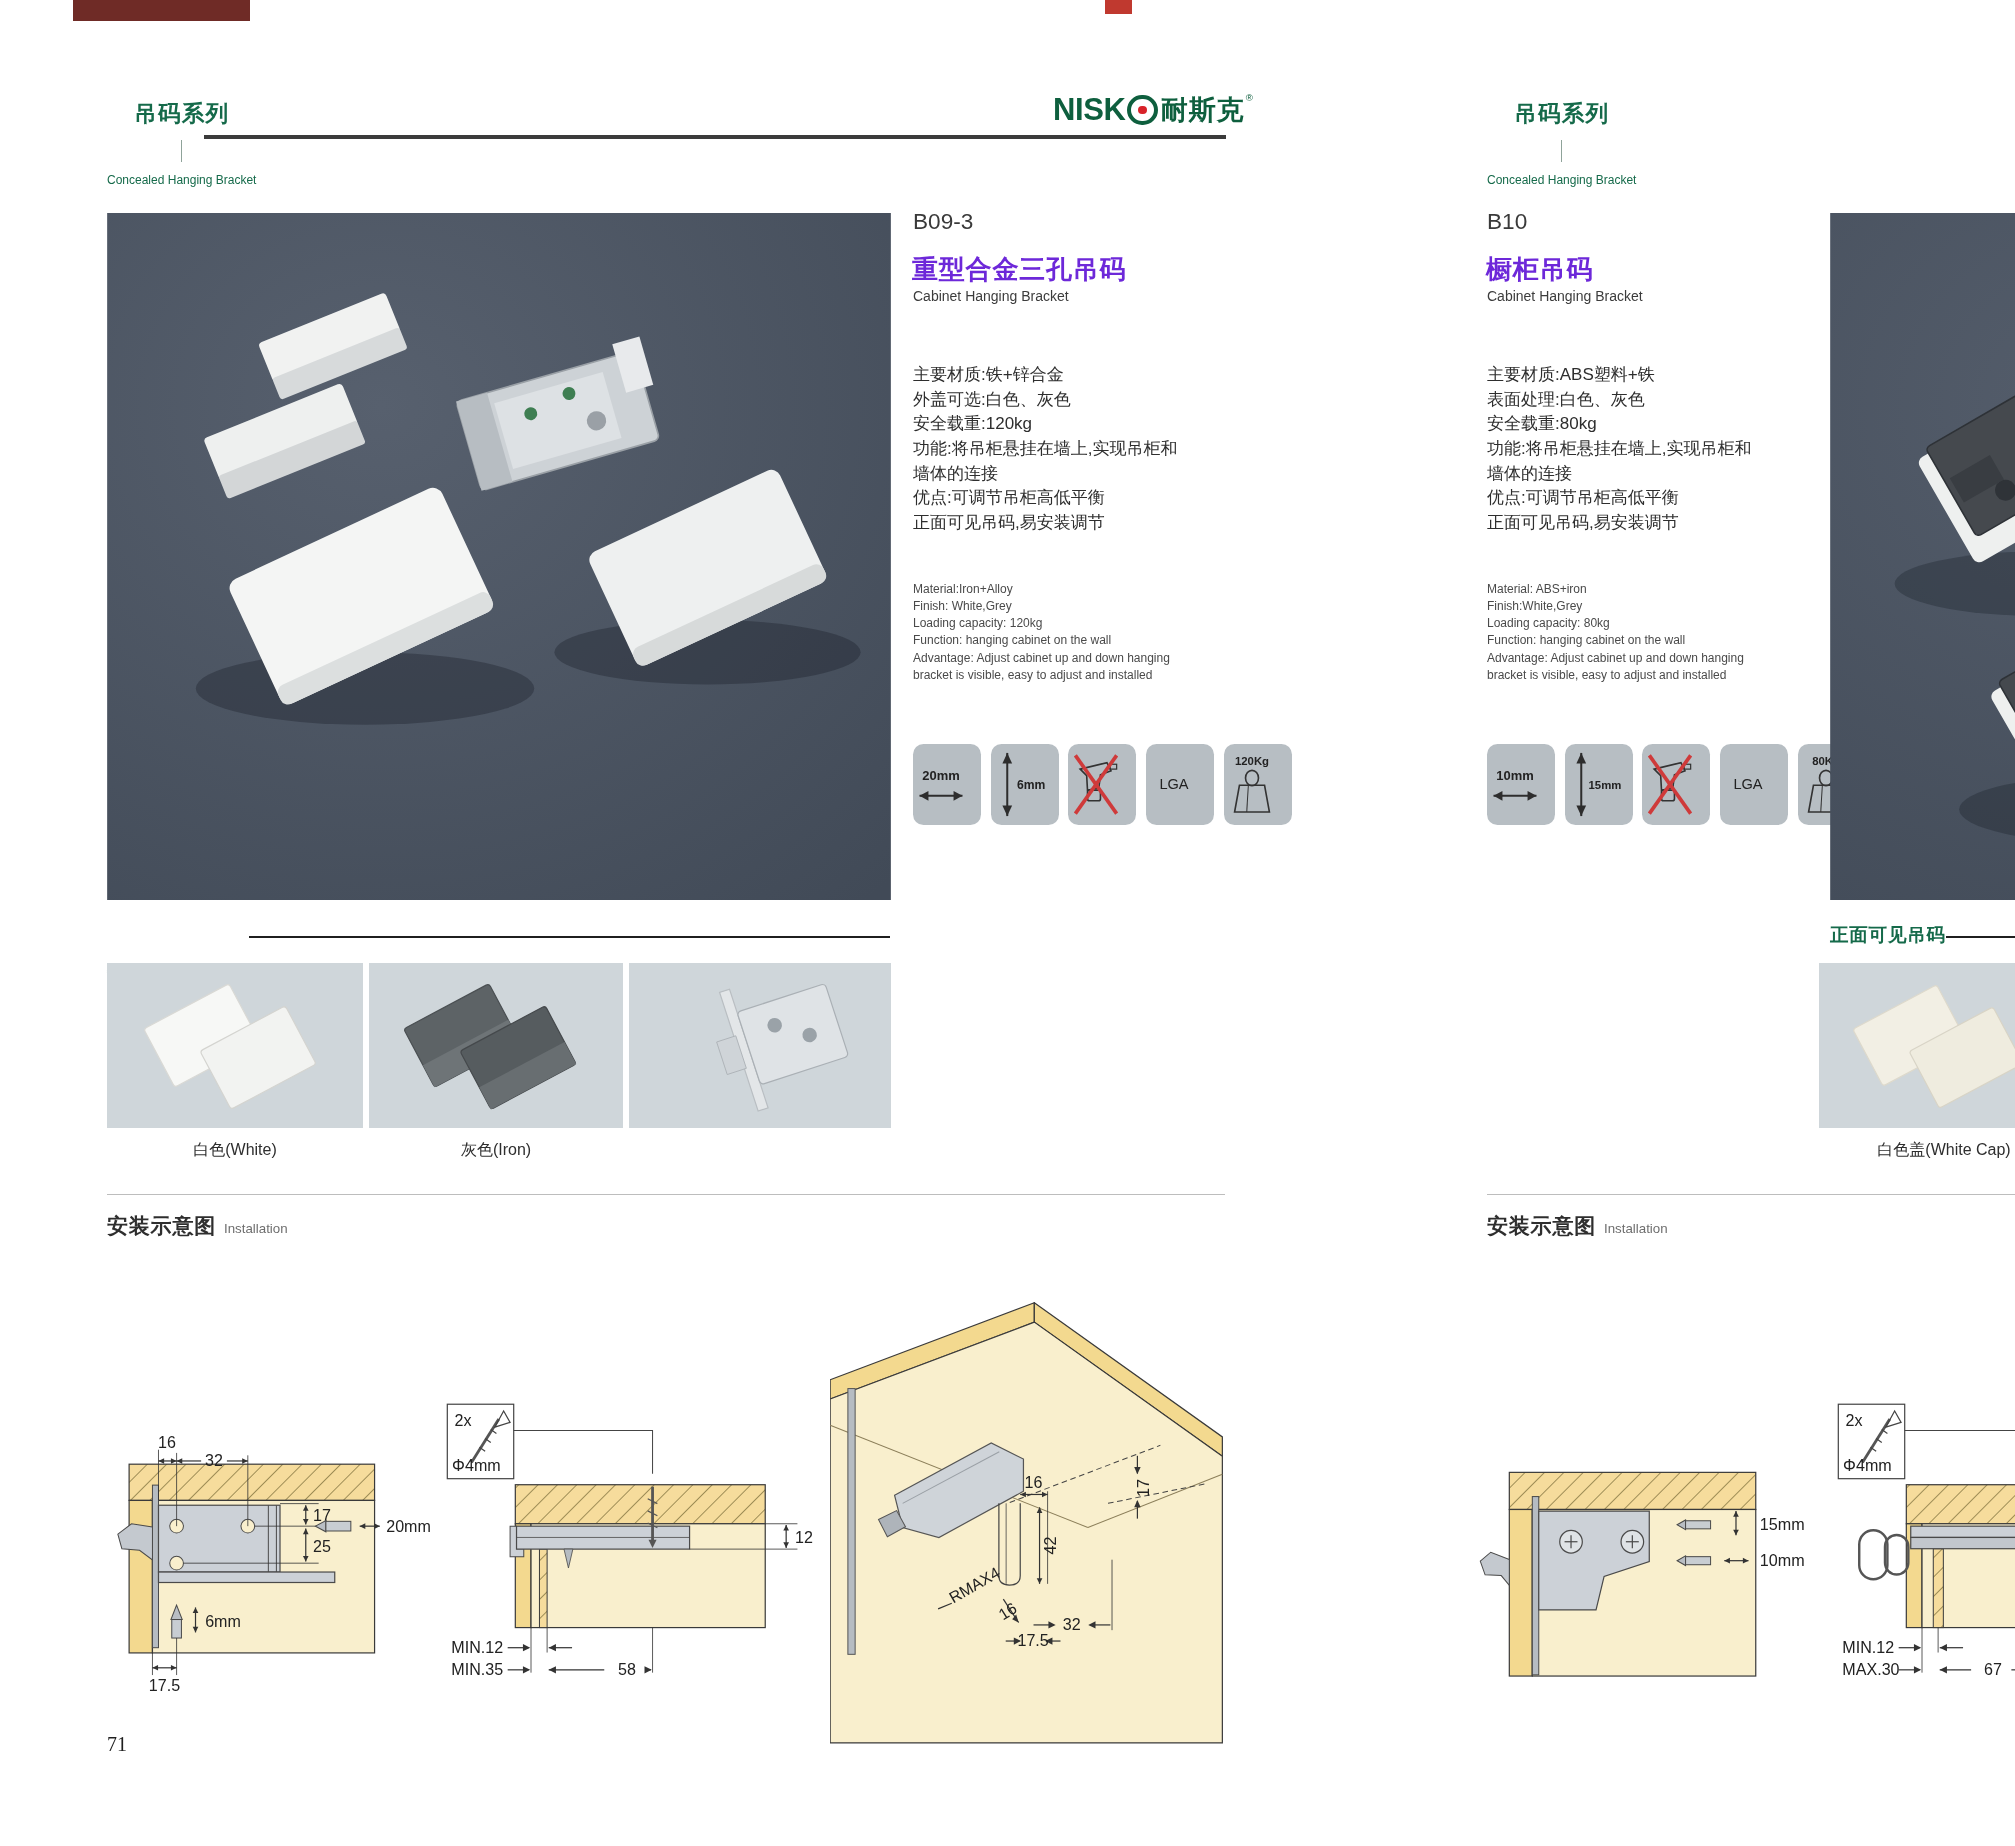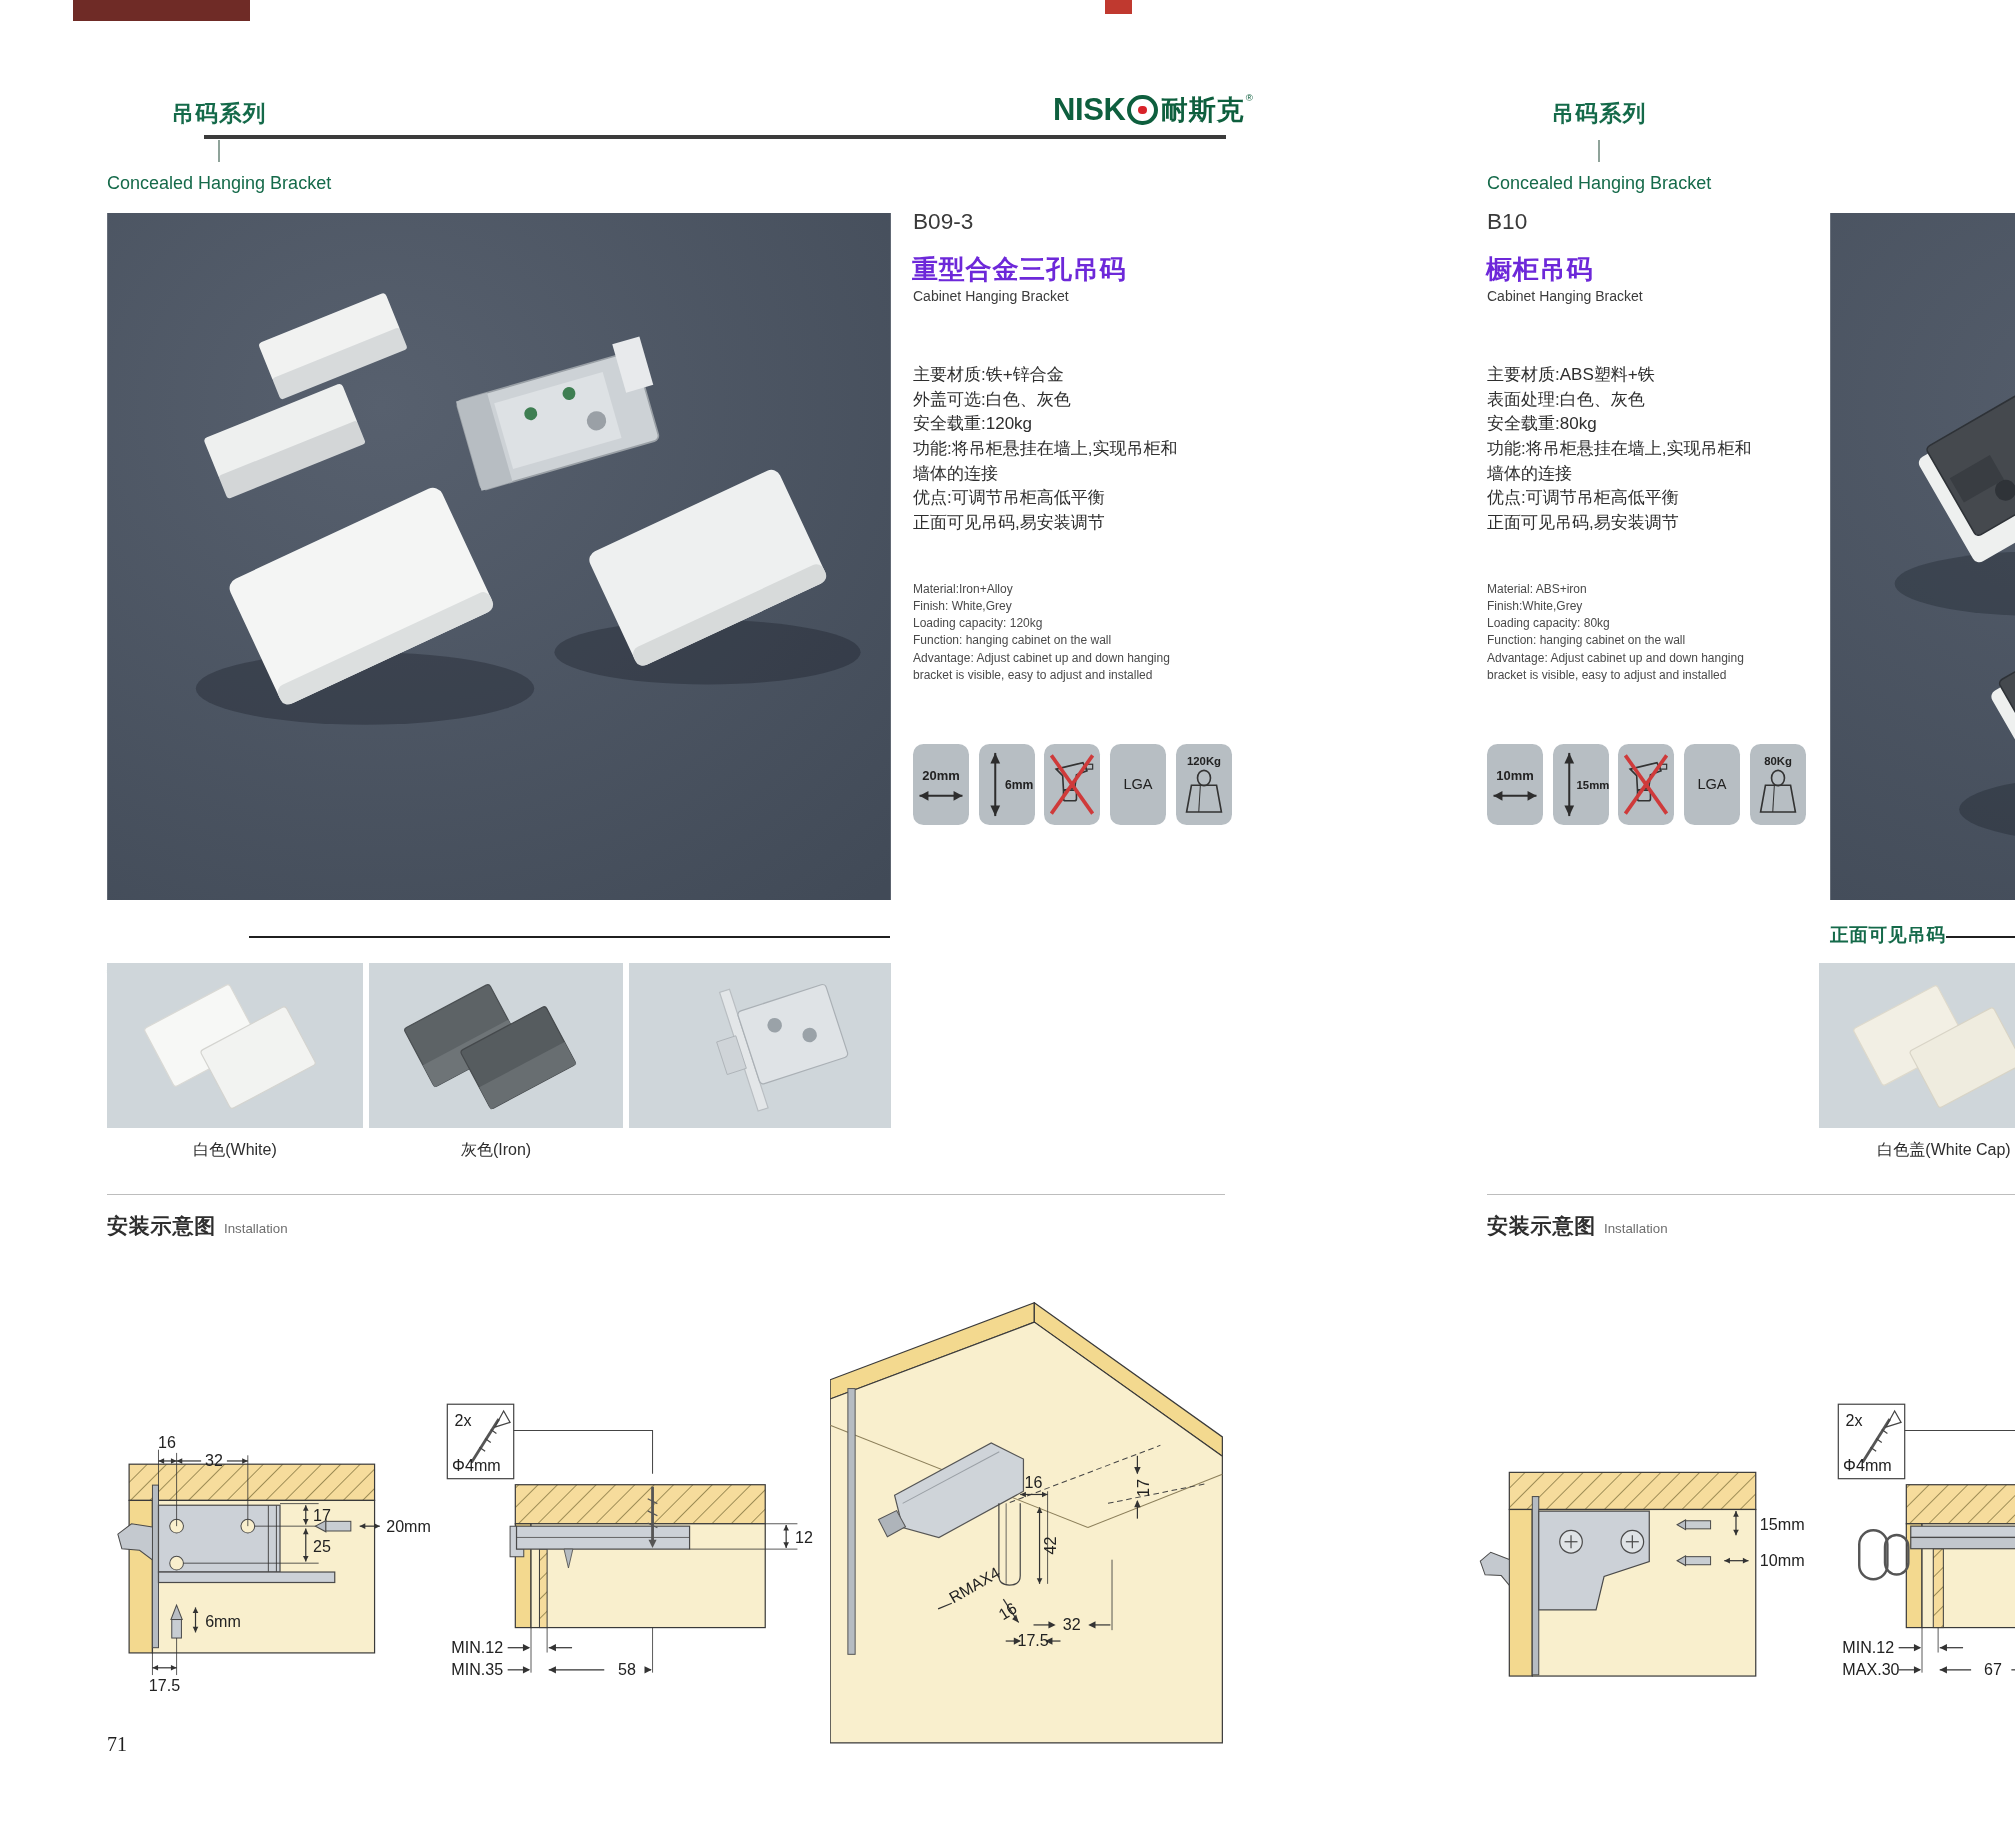--- a/index.html
+++ b/index.html
@@ -3,38 +3,38 @@
 <meta charset="utf-8">
 <style>
   html,body{margin:0;padding:0;background:#fff;}
   body{font-family:"Liberation Sans", sans-serif;}
   .canvas{position:relative;width:2703px;height:1847px;background:#ffffff;overflow:hidden;}
   .abs{position:absolute;}
   
   .page-header{display:flex;align-items:center;gap:10.5px;flex-direction:column;}
   .series-cn{font-size:22.6px;font-weight:bold;color:#156a4a;letter-spacing:1.2px;}
   .vdiv{width:1.2px;height:22.6px;background:#8fa39a;}
-  .series-en{font-size:18px;color:#156a4a;}
+  .series-en{font-size:12px;color:#156a4a;}
   .underline{background:#3b3b3b;height:3.6px;}
   
   .logo{display:flex;align-items:center;}
   .logo-latin{font-size:31px;font-weight:900;color:#0e5f3e;letter-spacing:-0.4px;}
   .logo-ring{width:22.6px;height:22.6px;border:4.8px solid #0e5f3e;border-radius:50%;display:flex;align-items:center;justify-content:center;margin:0 3.2px 0 1.6px;}
   .logo-dot{width:8.9px;height:8.9px;background:#d8232a;border-radius:50%;}
   .logo-cn{font-size:27px;font-weight:900;color:#0e5f3e;letter-spacing:0.8px;}
   .logo-reg{font-size:9.7px;color:#0e5f3e;margin-left:1.6px;align-self:flex-start;}
   
   .code{font-size:22.6px;color:#3a3a3a;}
   .title-cn{font-size:26px;font-weight:bold;color:#6d28d9;letter-spacing:0.8px;}
   .title-en{font-size:14px;color:#3c3c3c;}
   .specs-cn div{font-size:17px;color:#2e2e2e;line-height:1.45;}
   .specs-en div{font-size:12px;color:#4a4a4a;line-height:1.43;}
   
   .badges{display:flex;gap:9.7px;}
-  .badge{width:56px;height:81px;background:#b7bec3;border-radius:10.5px;position:relative;}
+  .badge{width:68px;height:81px;background:#b7bec3;border-radius:10.5px;position:relative;}
   .badge svg{display:block;}
   
   .section-title{font-size:18.5px;font-weight:bold;color:#156a4a;letter-spacing:0.8px;}
   .section-line{height:2.4px;background:#1f1f1f;}
   .swatch{background:#cfd6da;}
   .swatch svg{display:block;}
   .swatch-label{font-size:16px;color:#2e2e2e;text-align:center;}
   .thin-hr{height:1.2px;background:#bdbdbd;}
   .install-title{display:flex;align-items:baseline;gap:8px;}
   .install-cn{font-size:21px;font-weight:bold;color:#2e2e2e;letter-spacing:0.8px;}

